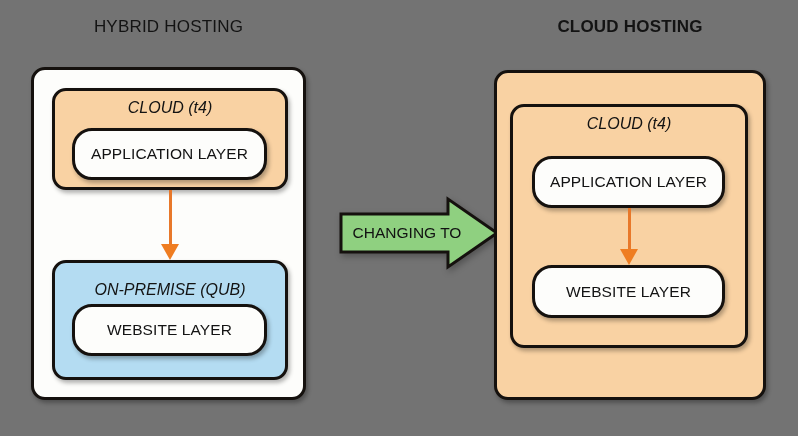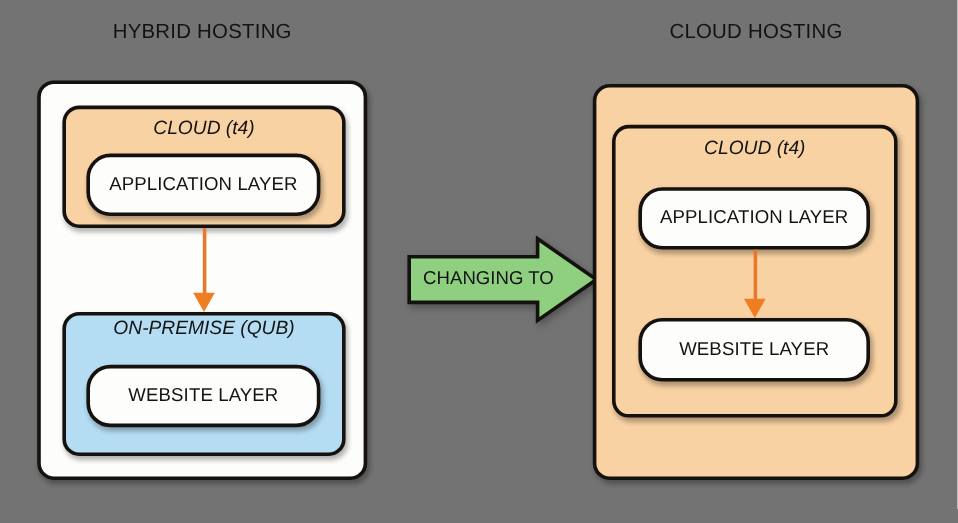--- a/index.html
+++ b/index.html
@@ -140,35 +140,35 @@
   <div class="layer" style="left:72px; top:128px; width:195px; height:52px;">
     <span class="layer-text">APPLICATION LAYER</span>
   </div>
 
   <div class="v-arrow" style="left:161px; top:190px; width:18px; height:70px;">
     <div class="shaft" style="height:56px;"></div>
     <div class="head"></div>
   </div>
 
   <div class="box blue" style="left:52px; top:260px; width:236px; height:120px;">
-    <div class="box-label" style="top:2px;">ON-PREMISE (QUB)</div>
+    <div class="box-label" style="top:18px;">ON-PREMISE (QUB)</div>
   </div>
 
   <div class="layer" style="left:72px; top:304px; width:195px; height:52px;">
     <span class="layer-text">WEBSITE LAYER</span>
   </div>
 
   <div class="block-arrow" style="left:338px; top:196px; width:162px; height:74px;">
     <svg width="162" height="74" viewBox="0 0 162 74">
       <polygon points="3,18 110,18 110,3 159,37 110,71 110,56 3,56" fill="#8fd080" stroke="#15110e" stroke-width="3" stroke-linejoin="miter"></polygon>
     </svg>
     <div class="arrow-label">CHANGING TO</div>
   </div>
 
-  <div class="panel-title" style="left:494px; top:17px; width:272px;">CLOUD HOSTING</div>
+  <div class="panel-title" style="left:494px; top:17px; width:272px;font-weight:bold;">CLOUD HOSTING</div>
 
   <div class="box orange" style="left:494px; top:70px; width:272px; height:330px;"></div>
 
   <div class="box orange" style="left:510px; top:104px; width:238px; height:244px;">
     <div class="box-label" style="top:8px;">CLOUD (t4)</div>
   </div>
 
   <div class="layer" style="left:532px; top:156px; width:193px; height:52px;">
     <span class="layer-text">APPLICATION LAYER</span>
   </div>

